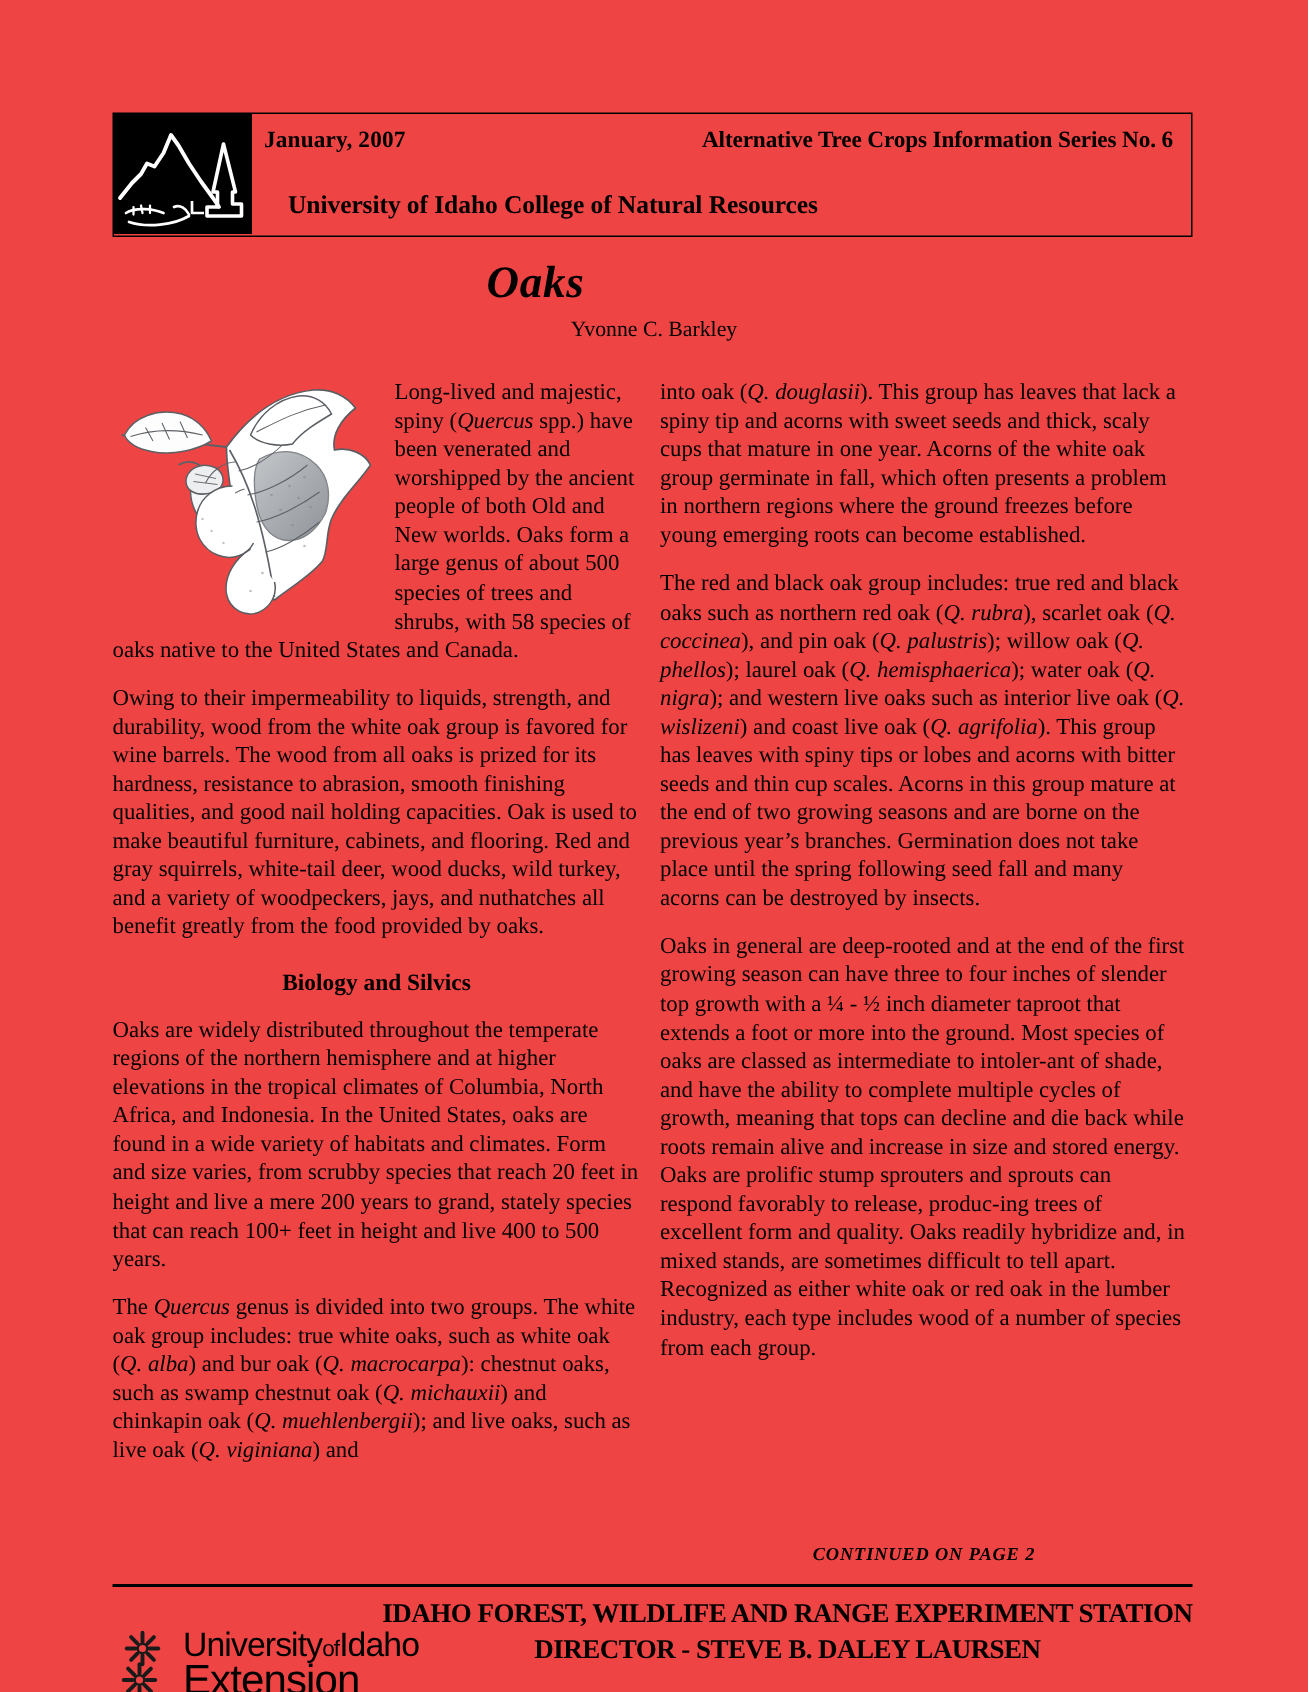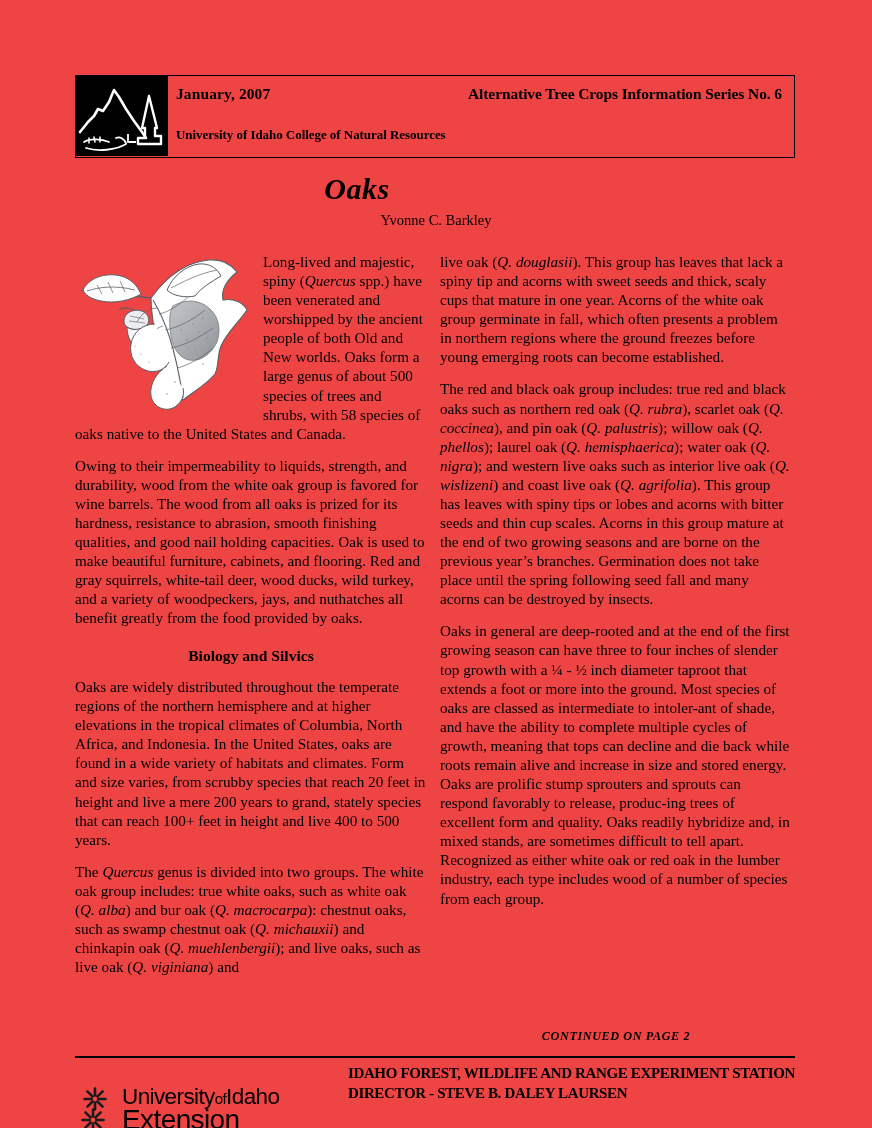--- a/index.html
+++ b/index.html
@@ -66,24 +66,24 @@
     font-size: 15.5px;
     letter-spacing: 0.1px;
   }
   .mast-series {
     font-weight: bold;
     font-size: 15.5px;
     letter-spacing: -0.1px;
   }
   .mast-row2 {
     position: absolute;
-    left: 0;
+    left: 16px;
     top: 51px;
     font-weight: bold;
-    font-size: 13px;
+    font-size: 17px;
     letter-spacing: -0.05px;
   }
 
   
   .doc-title {
     position: absolute;
     left: 0;
     top: 172px;
     width: 714px;
     text-align: center;
@@ -193,23 +193,23 @@
   }
   .ext-line2 {
     font-size: 28px;
     letter-spacing: -0.6px;
   }
 
   .footer-right {
     position: absolute;
     right: 0px;
     top: 2px;
-    text-align: left;
-    font-weight: bold;
-    font-size: 15px;
+    text-align: center;
+    font-weight: bold;
+    font-size: 18px;
     line-height: 1.32;
     letter-spacing: -0.35px;
   }
 </style>
 </head>
 <body>
 
 <div class="page">
 
   <div class="masthead">
@@ -320,21 +320,21 @@
 
     <div class="section-head">Biology and Silvics</div>
 
     <p>Oaks are widely distributed throughout the temperate regions of the northern hemisphere and at higher elevations in the tropical climates of Columbia, North Africa, and Indonesia. In the United States, oaks are found in a wide variety of habitats and climates. Form and size varies, from scrubby species that reach 20 feet in height and live a mere 200 years to grand, stately species that can reach 100+ feet in height and live 400 to 500 years.</p>
 
     <p><span>The </span><em>Quercus</em><span> genus is divided into two groups. The white oak group includes: true white oaks, such as white oak (</span><em>Q. alba</em><span>) and bur oak (</span><em>Q. macrocarpa</em><span>): chestnut oaks, such as swamp chestnut oak (</span><em>Q. michauxii</em><span>) and chinkapin oak (</span><em>Q. muehlenbergii</em><span>); and live oaks, such as live oak (</span><em>Q. viginiana</em><span>) and</span></p>
   </div>
 
   <div class="col col-right">
 
-    <p><span>live oak (</span><em>Q. douglasii</em><span>). This group has leaves that lack a spiny tip and acorns with sweet seeds and thick, scaly cups that mature in one year. Acorns of the white oak group germinate in fall, which often presents a problem in northern regions where the ground freezes before young emerging roots can become established.</span></p>
+    <p><span>into oak (</span><em>Q. douglasii</em><span>). This group has leaves that lack a spiny tip and acorns with sweet seeds and thick, scaly cups that mature in one year. Acorns of the white oak group germinate in fall, which often presents a problem in northern regions where the ground freezes before young emerging roots can become established.</span></p>
 
     <p><span>The red and black oak group includes: true red and black oaks such as northern red oak (</span><em>Q. rubra</em><span>), scarlet oak (</span><em>Q. coccinea</em><span>), and pin oak (</span><em>Q. palustris</em><span>); willow oak (</span><em>Q. phellos</em><span>); laurel oak (</span><em>Q. hemisphaerica</em><span>); water oak (</span><em>Q. nigra</em><span>); and western live oaks such as interior live oak (</span><em>Q. wislizeni</em><span>) and coast live oak (</span><em>Q. agrifolia</em><span>). This group has leaves with spiny tips or lobes and acorns with bitter seeds and thin cup scales. Acorns in this group mature at the end of two growing seasons and are borne on the previous year’s branches. Germination does not take place until the spring following seed fall and many acorns can be destroyed by insects.</span></p>
 
     <p>Oaks in general are deep-rooted and at the end of the first growing season can have three to four inches of slender top growth with a ¼ - ½ inch diameter taproot that extends a foot or more into the ground. Most species of oaks are classed as intermediate to intoler-ant of shade, and have the ability to complete multiple cycles of growth, meaning that tops can decline and die back while roots remain alive and increase in size and stored energy. Oaks are prolific stump sprouters and sprouts can respond favorably to release, produc-ing trees of excellent form and quality. Oaks readily hybridize and, in mixed stands, are sometimes difficult to tell apart. Recognized as either white oak or red oak in the lumber industry, each type includes wood of a number of species from each group.</p>
   </div>
 
   <div class="continued">CONTINUED ON PAGE 2</div>
 
   <div class="footer-rule"></div>
 

